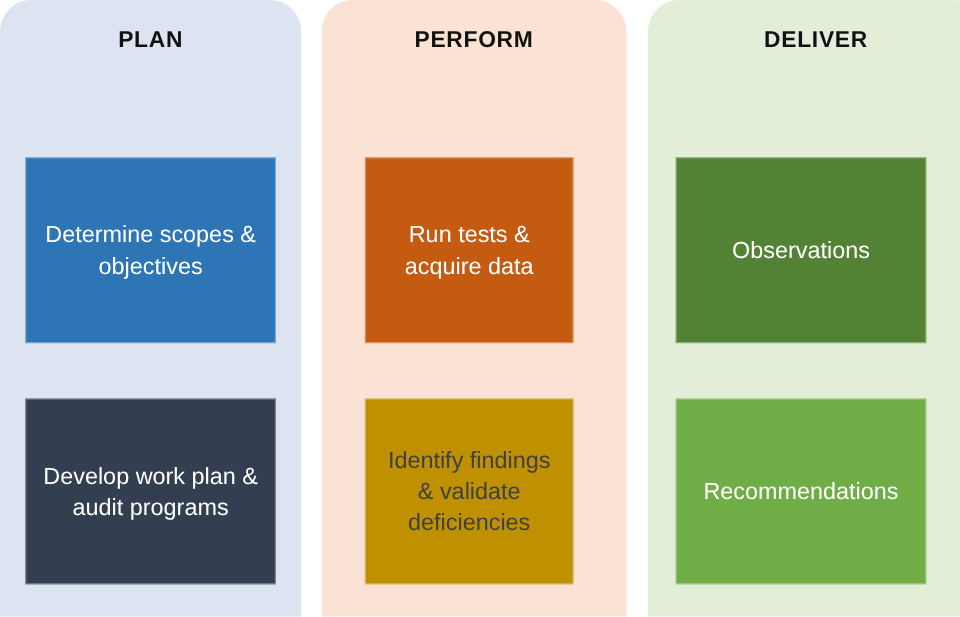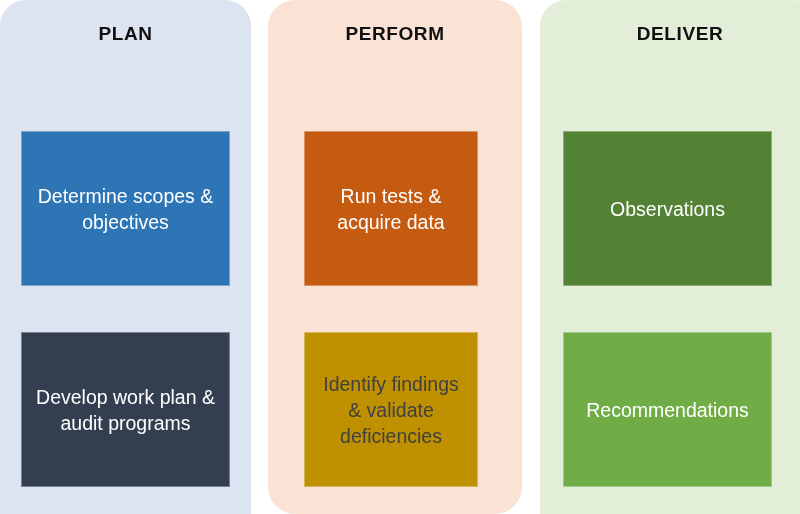--- a/index.html
+++ b/index.html
@@ -25,21 +25,21 @@
 
   .column {
     position: absolute;
     top: 0;
     height: 514px;
     border-radius: 26px 26px 0 0;
     box-sizing: border-box;
   }
 
   .col-plan    { left: 0px;   width: 251px; }
-  .col-perform { left: 268px; width: 254px; border-radius: 27px; }
+  .col-perform { left: 268px; width: 254px; }
   .col-deliver { left: 540px; width: 280px; }
 
   .column-title {
     position: absolute;
     top: 22px;
     left: 0;
     right: 0;
     text-align: center;
     font-size: 19px;
     font-weight: bold;

